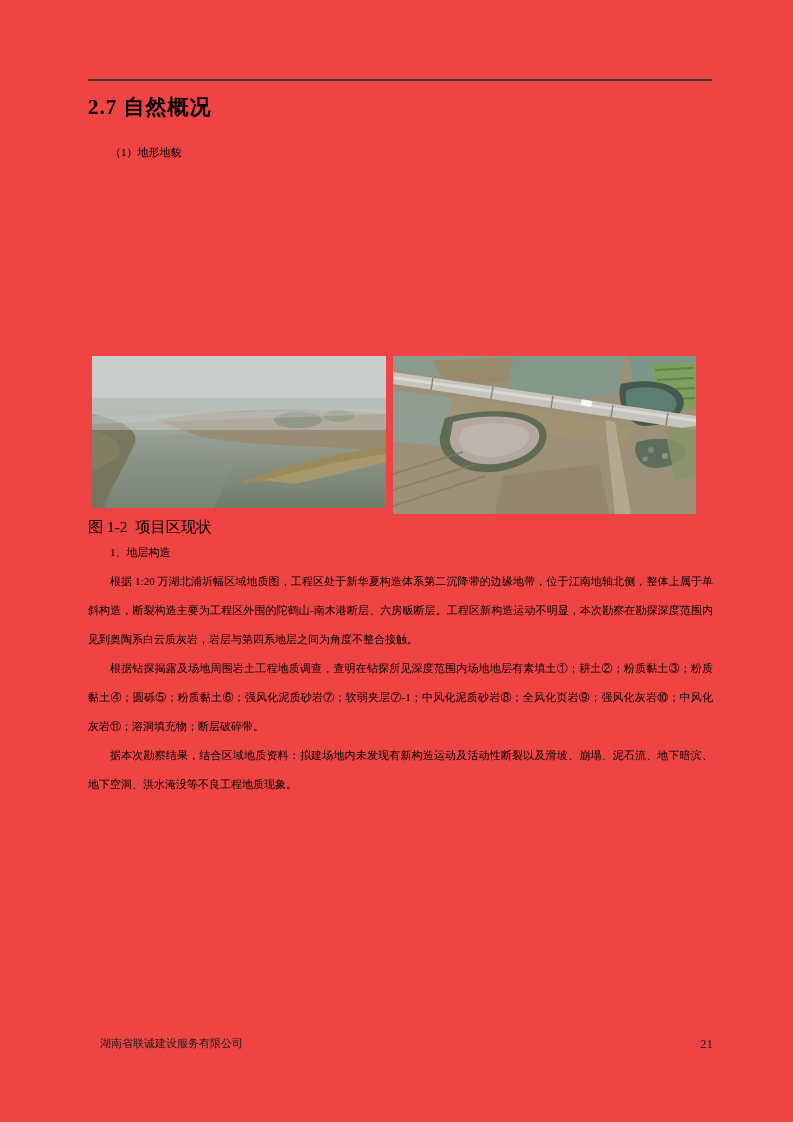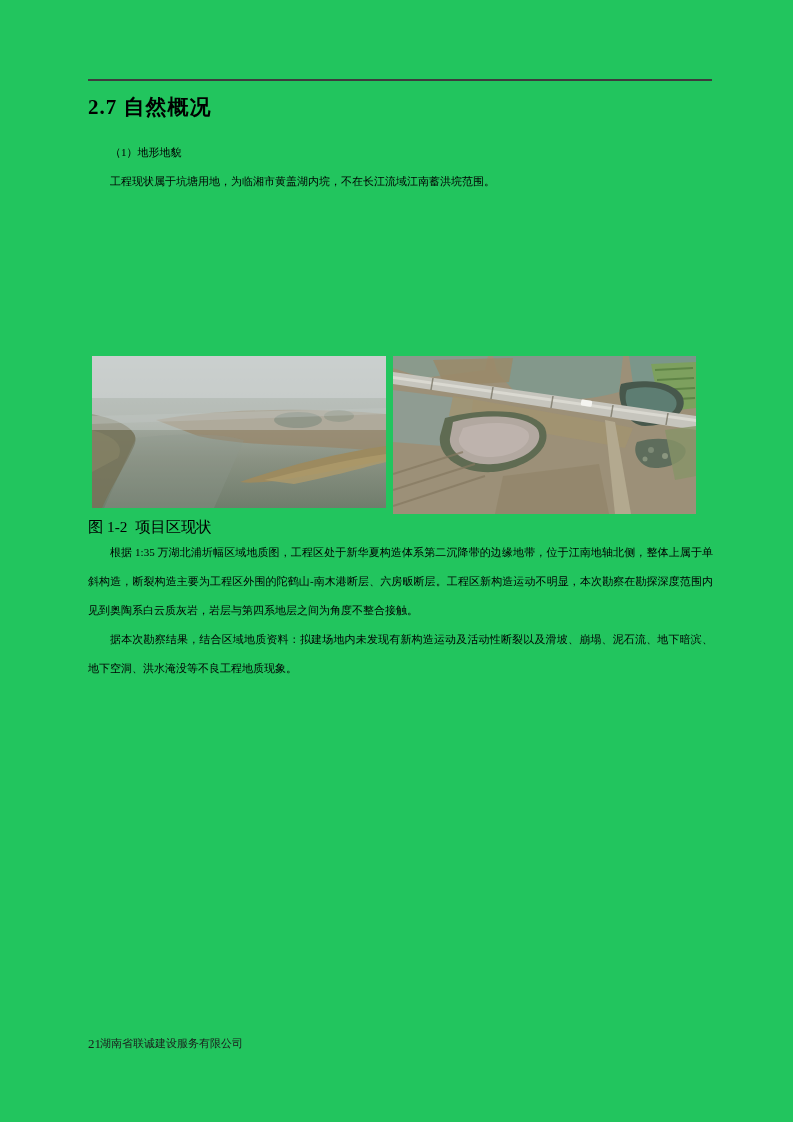--- a/index.html
+++ b/index.html
@@ -4,21 +4,21 @@
 <style>
   * { margin: 0; padding: 0; box-sizing: border-box; }
   html, body { background: #e8e8e8; }
   body { font-family: "Liberation Serif", "DejaVu Serif", serif; }
 
   .page {
     position: relative;
     width: 793px;
     height: 1122px;
     margin: 0 auto;
-    background: #22c55e;
+    background: #ef4444;
     color: #000;
     overflow: hidden;
   }
 
   .header-rule {
     position: absolute;
     left: 88px;
     top: 79px;
     width: 624px;
     height: 2px;
@@ -89,37 +89,36 @@
     top: 1036px;
     font-size: 11px;
     color: #1a1a1a;
     white-space: nowrap;
   }
   .footer-page {
     position: absolute;
     left: 88px;
     top: 1036px;
     width: 625px;
-    text-align: left;
+    text-align: right;
     font-size: 13px;
     color: #1a1a1a;
   }
 </style>
 </head>
 <body>
 
 <div class="page">
 
   <div class="header-rule"></div>
 
   <div class="section-title">2.7 自然概况</div>
 
   <div class="text-col col-top">
     <div class="sub-heading">（1）地形地貌</div>
-    <div class="body-para">工程现状属于坑塘用地，为临湘市黄盖湖内垸，不在长江流域江南蓄洪垸范围。</div>
   </div>
 
   <div class="figure">
 
     <div class="photo photo-left">
       <svg viewBox="0 0 294 152" preserveAspectRatio="none">
         <defs>
           <linearGradient id="lpBase" x1="0" y1="0" x2="0" y2="1">
             <stop offset="0" stop-color="#b6bdbb"></stop>
             <stop offset="0.42" stop-color="#a4aba2"></stop>
@@ -191,20 +190,22 @@
         <path d="M272,74 L303,70 L303,120 L282,124 Z" fill="#879468" opacity="0.8"></path>
 
         <rect x="188" y="44" width="11" height="6" rx="1.5" fill="#f4f4f0" transform="rotate(9 193 47)"></rect>
       </svg>
     </div>
 
     <div class="figure-caption">图 1-2  项目区现状</div>
   </div>
 
   <div class="text-col col-bottom">
-    <div class="body-para">根据 1:35 万湖北浦圻幅区域地质图，工程区处于新华夏构造体系第二沉降带的边缘地带，位于江南地轴北侧，整体上属于单斜构造，断裂构造主要为工程区外围的陀鹤山-南木港断层、六房畈断层。工程区新构造运动不明显，本次勘察在勘探深度范围内见到奥陶系白云质灰岩，岩层与第四系地层之间为角度不整合接触。</div>
+    <div class="sub-heading">1、地层构造</div>
+    <div class="body-para">根据 1:20 万湖北浦圻幅区域地质图，工程区处于新华夏构造体系第二沉降带的边缘地带，位于江南地轴北侧，整体上属于单斜构造，断裂构造主要为工程区外围的陀鹤山-南木港断层、六房畈断层。工程区新构造运动不明显，本次勘察在勘探深度范围内见到奥陶系白云质灰岩，岩层与第四系地层之间为角度不整合接触。</div>
+    <div class="body-para">根据钻探揭露及场地周围岩土工程地质调查，查明在钻探所见深度范围内场地地层有素填土①；耕土②；粉质黏土③；粉质黏土④；圆砾⑤；粉质黏土⑥；强风化泥质砂岩⑦；软弱夹层⑦-1；中风化泥质砂岩⑧；全风化页岩⑨；强风化灰岩⑩；中风化灰岩⑪；溶洞填充物；断层破碎带。</div>
     <div class="body-para">据本次勘察结果，结合区域地质资料：拟建场地内未发现有新构造运动及活动性断裂以及滑坡、崩塌、泥石流、地下暗滨、地下空洞、洪水淹没等不良工程地质现象。</div>
   </div>
 
   <div class="footer-company">湖南省联诚建设服务有限公司</div>
   <div class="footer-page">21</div>
 
 </div>
 
 </body></html>

